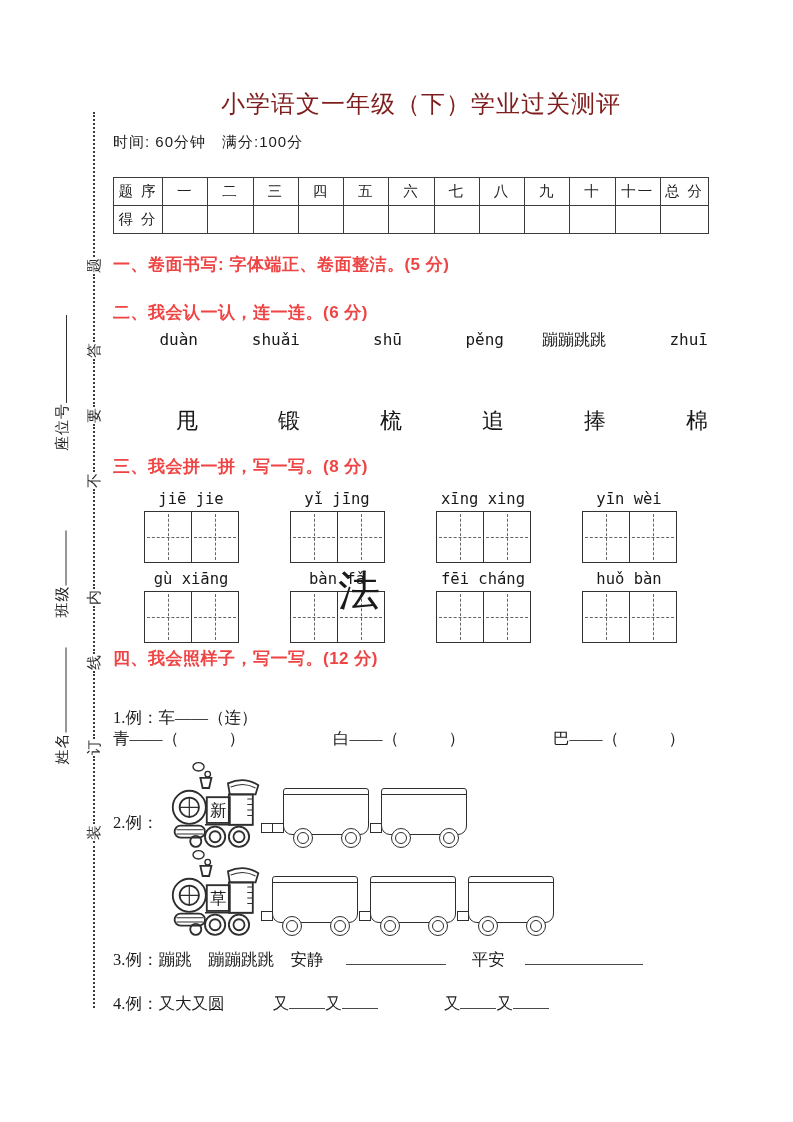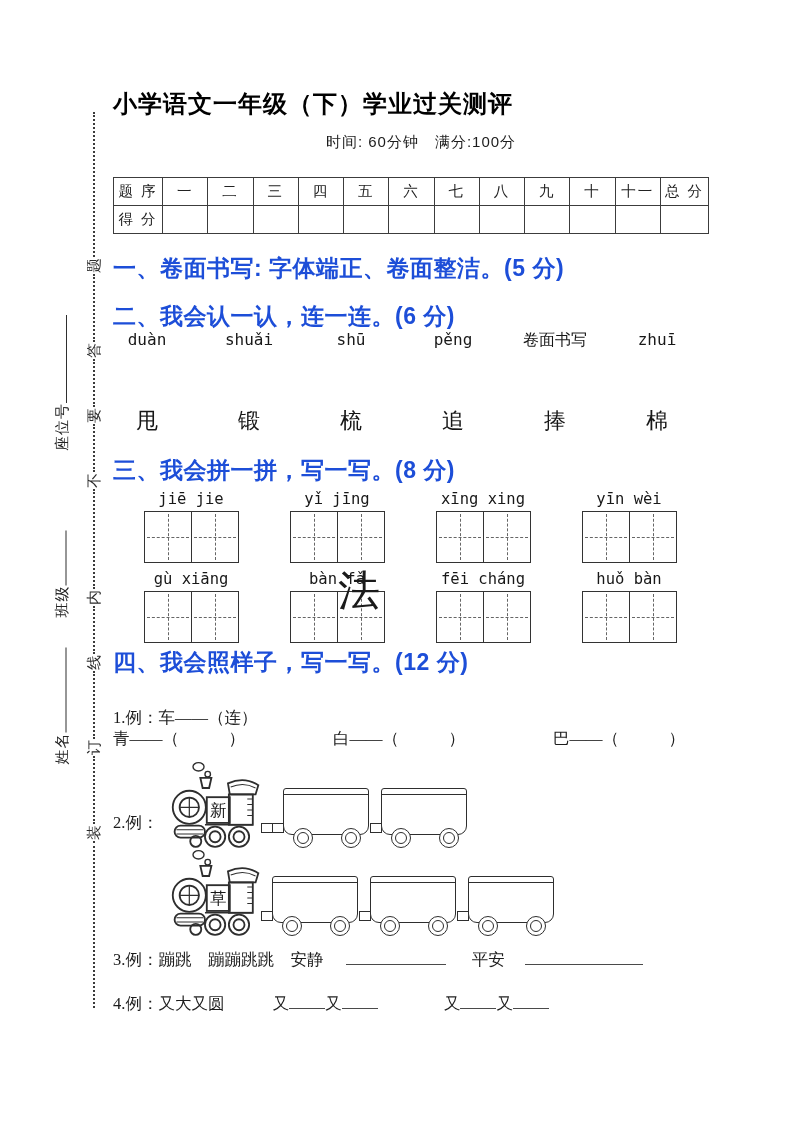--- a/index.html
+++ b/index.html
@@ -13,40 +13,40 @@
   .bchar{flex:none;width:17px;height:17px;line-height:17px;text-align:center;
          font-size:15px;color:#2a2a2a;transform:rotate(-90deg);
          font-family:"Liberation Serif","DejaVu Serif",serif;}
   .vlabel{position:absolute;display:flex;align-items:baseline;justify-content:center;
           height:22px;transform:rotate(-90deg);transform-origin:center;
           font-size:15px;letter-spacing:1px;color:#222;
           font-family:"Liberation Serif","DejaVu Serif",serif;white-space:nowrap;}
   .vlabel .uline{display:inline-block;border-bottom:1.4px solid #2f2f2f;height:13px;}
 
   
-  .title{position:absolute;left:113px;width:616px;top:88px;text-align:left;
-         font-size:24px;font-weight:700;letter-spacing:1px;color:#000000;}
-  .meta{position:absolute;left:113px;width:616px;top:133px;text-align:center;
+  .title{position:absolute;left:113px;width:616px;top:88px;text-align:center;
+         font-size:24px;font-weight:400;letter-spacing:1px;color:#7f1d1d;}
+  .meta{position:absolute;left:113px;width:616px;top:133px;
         font-size:15px;color:#1c1c1c;letter-spacing:1px;}
 
   
   .score-table{position:absolute;left:113px;top:177px;border-collapse:collapse;
                table-layout:fixed;width:596px;}
   .score-table td{border:1.4px solid #3c3c3c;height:27px;text-align:center;
                   font-size:14.5px;letter-spacing:2px;color:#222;padding:0;}
 
   
-  .heading{position:absolute;left:113px;width:616px;font-size:23px;font-weight:700;
-           color:#1d4ed8;letter-spacing:0.5px;white-space:nowrap;}
+  .heading{position:absolute;left:113px;width:616px;font-size:17px;font-weight:700;
+           color:#ef4444;letter-spacing:0.5px;white-space:nowrap;}
   .itemline{position:absolute;left:113px;width:640px;font-size:16.5px;color:#1c1c1c;
             font-family:"Liberation Serif","DejaVu Serif",serif;white-space:nowrap;margin-top:19px;}
 
   
   .prow{position:absolute;left:96px;width:612px;display:grid;
-        grid-template-columns:repeat(6,1fr);text-align:center;}
+        grid-template-columns:repeat(6,1fr);text-align:right;}
   .prow .py{font-family:"DejaVu Sans Mono",monospace;font-size:16px;color:#181818;}
   .prow .hz{font-family:"Liberation Serif","DejaVu Serif",serif;font-size:22px;color:#161616;}
 
   
   .pinrow{position:absolute;left:132px;width:548px;display:flex;justify-content:space-between;gap:28px;}
   .pg{display:flex;flex-direction:column;align-items:center;position:relative;min-width:118px;}
   .pg .py{font-family:"DejaVu Sans Mono",monospace;font-size:15.5px;color:#181818;
           margin-bottom:3px;white-space:nowrap;}
   .tzg{display:inline-flex;border:1.5px solid #333;background:#fff;}
   .cell{position:relative;width:46px;height:50px;}
@@ -159,21 +159,21 @@
     </table>
 
   <div class="heading" style="top:253px">一、卷面书写: 字体端正、卷面整洁。(5 分)</div>
 
   <div class="heading" style="top:301px">二、我会认一认，连一连。(6 分)</div>
   <div class="prow" style="top:330px">
     <span class="py">duàn</span>
     <span class="py">shuǎi</span>
     <span class="py">shū</span>
     <span class="py">pěng</span>
-    <span class="py">卷面书写</span>
+    <span class="py">蹦蹦跳跳</span>
     <span class="py">zhuī</span>
   </div>
   <div class="prow" style="top:406px">
     <span class="hz">甩</span>
     <span class="hz">锻</span>
     <span class="hz">梳</span>
     <span class="hz">追</span>
     <span class="hz">捧</span>
     <span class="hz">棉</span>
   </div>

